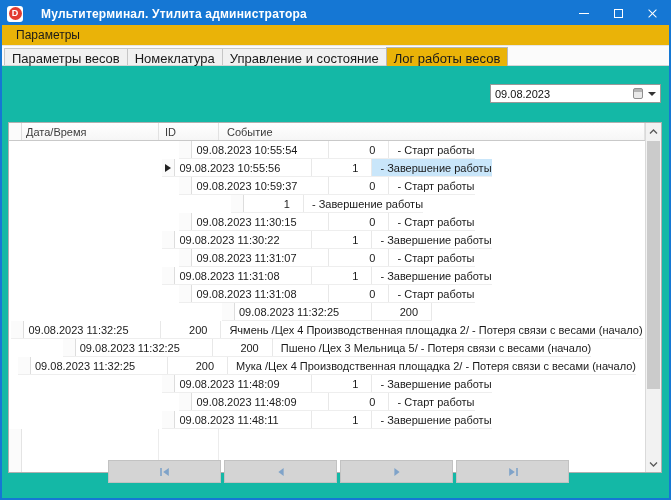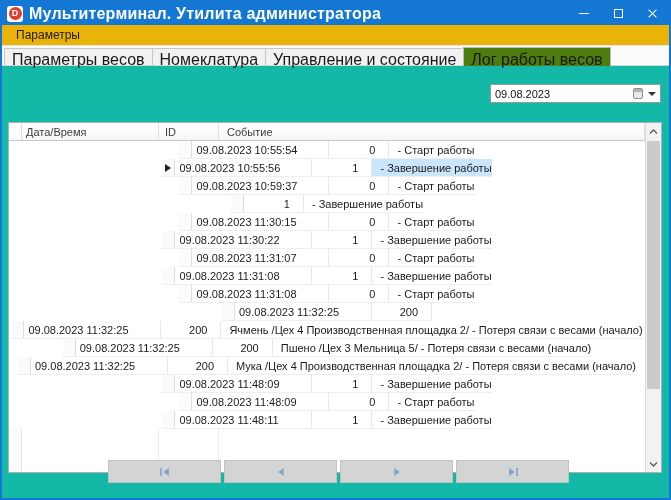--- a/index.html
+++ b/index.html
@@ -20,21 +20,21 @@
     display:flex; align-items:center; flex:0 0 auto;
   }
   .app-icon-box {
     width:16px; height:16px; background:#fff; border-radius:3px;
     margin:0 6px 0 5px; display:flex; align-items:center; justify-content:center;
   }
   .app-icon {
     width:13px; height:13px; background:#e23b31; border-radius:50%;
     color:#fff; font-size:9px; font-weight:bold; line-height:13px; text-align:center;
   }
-  .title-text { font-size:16px; font-weight:bold; letter-spacing:.2px; }
+  .title-text { font-size:12px; font-weight:bold; letter-spacing:.2px;margin-left:12px; }
   .win-controls { margin-left:auto; display:flex; height:100%; }
   .win-btn { width:34px; height:100%; display:flex; align-items:center; justify-content:center; cursor:default; }
   .min-glyph { width:10px; height:1px; background:#fff; }
   .max-glyph { width:9px; height:9px; border:1px solid #fff; }
   .close-glyph { position:relative; width:11px; height:11px; }
   .close-glyph::before,.close-glyph::after {
     content:""; position:absolute; left:5px; top:0; width:1px; height:11px; background:#fff;
   }
   .close-glyph::before { transform:rotate(45deg); }
   .close-glyph::after { transform:rotate(-45deg); }
@@ -45,26 +45,26 @@
     display:flex; align-items:center; padding-left:8px; flex:0 0 auto;
   }
   .menu-item { font-size:12px; color:#1a1a1a; padding:2px 6px; }
 
   
   .tabstrip {
     height:19px; background:#fbfbfb; display:flex; align-items:flex-end;
     padding-left:2px; flex:0 0 auto; position:relative; z-index:2;
   }
   .tab {
-    font-size:16px; color:#1a1a1a; background:#f1f1f1;
+    font-size:13px; color:#1a1a1a; background:#f1f1f1;
     border:1px solid #c6c6c6; border-bottom:none;
     padding:2px 7px 2px; margin-right:-1px; white-space:nowrap; height:17px;
   }
   .tab.active {
-    background:#4d7c0f; height:19px; padding-top:3px; position:relative; z-index:3;
+    background:#eab308; height:19px; padding-top:3px; position:relative; z-index:3;
     margin-bottom:-1px; border-color:#b9b9b9;text-align:center;
   }
 
   
   .tabpage {
     flex:1 1 auto; background:#14b8a6; border-top:1px solid #d5d5d5;
     position:relative; z-index:1;
   }
 
   

